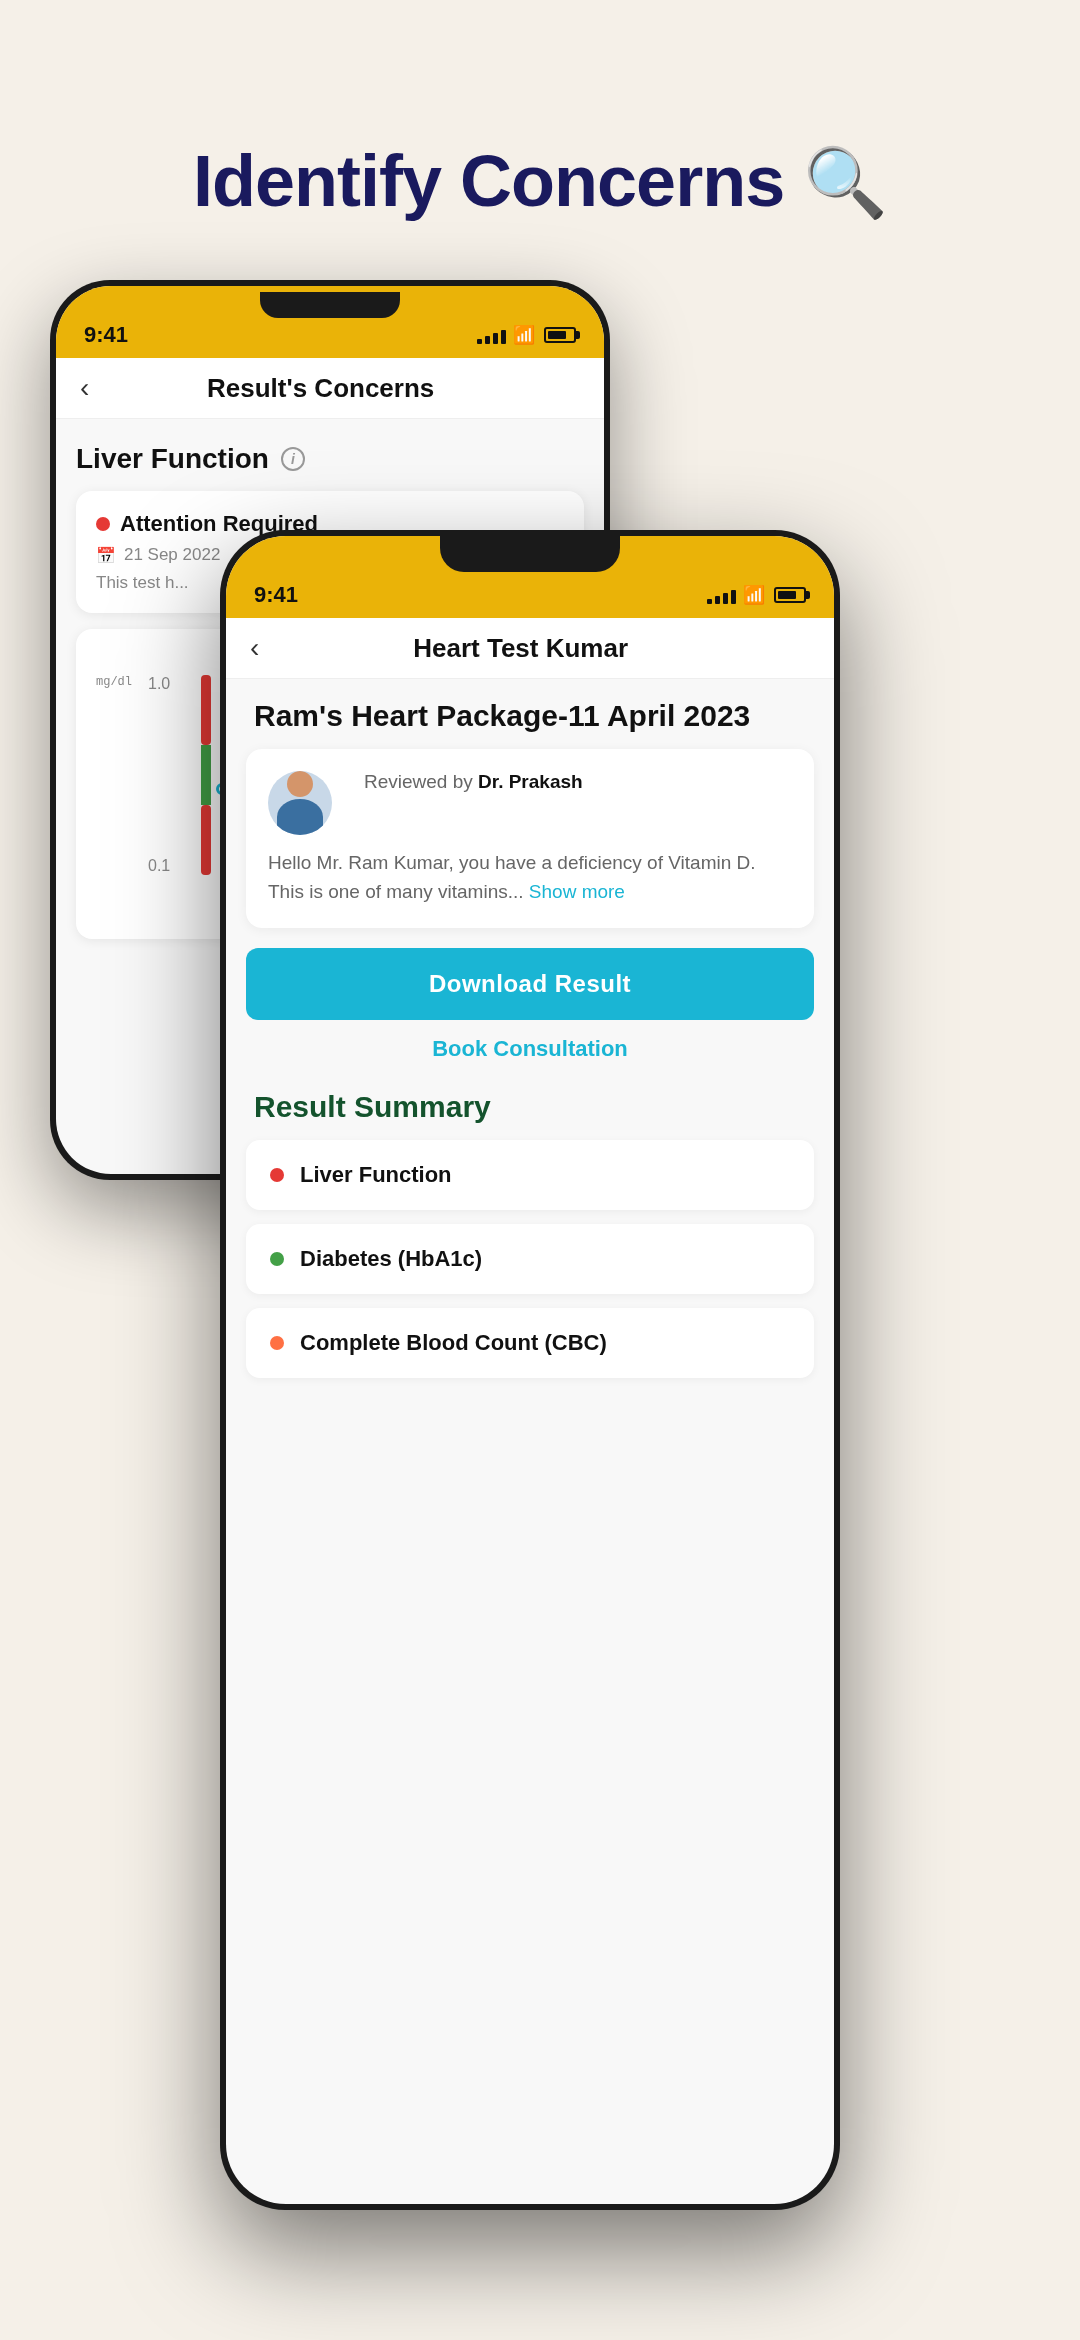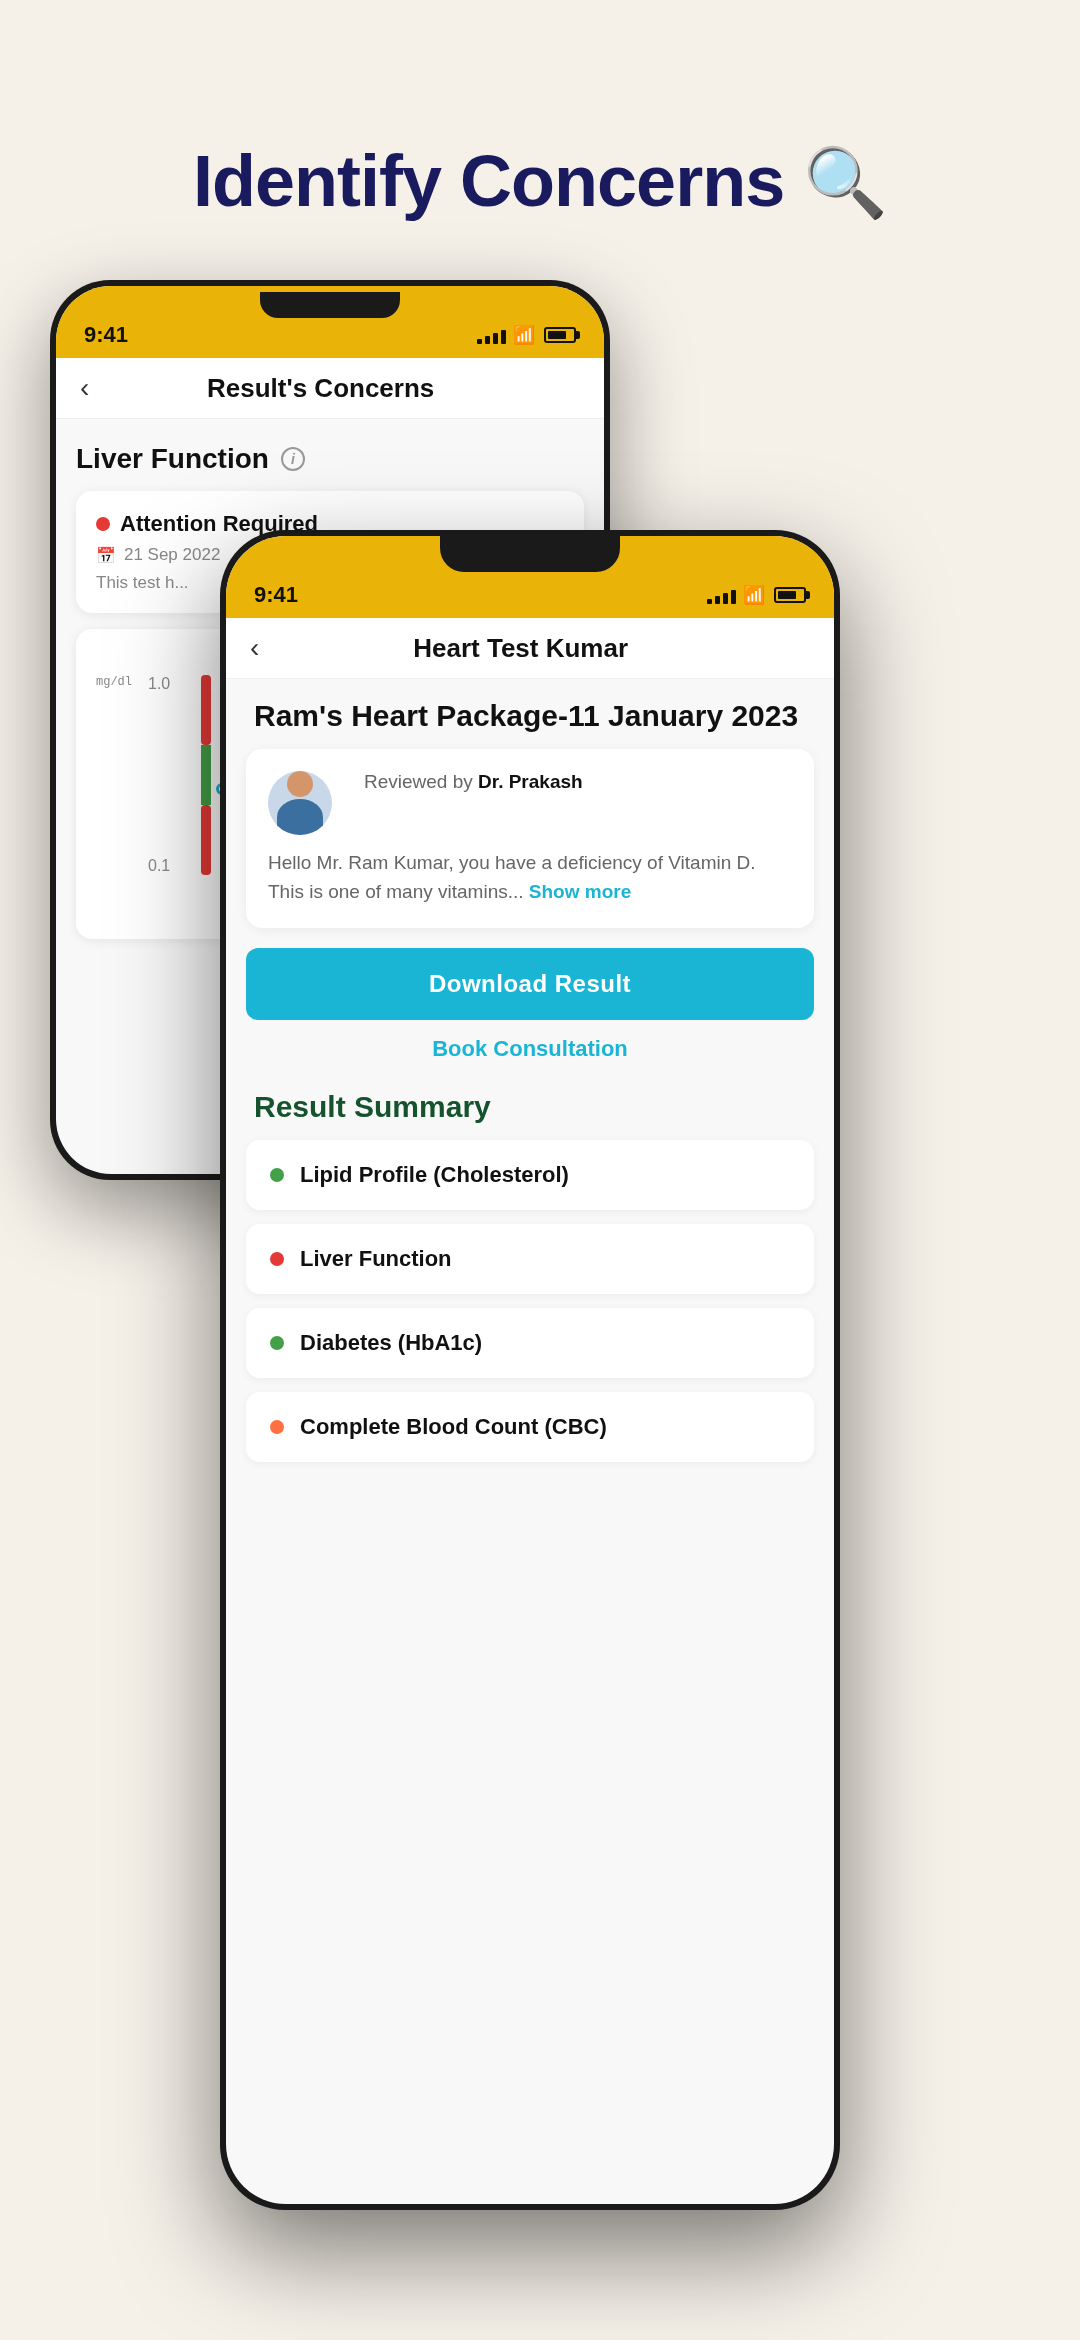--- a/index.html
+++ b/index.html
@@ -344,21 +344,21 @@
     }
 
     .review-text {
       font-size: 19px;
       color: #666;
       line-height: 1.5;
     }
 
     .show-more {
       color: #1ab5d4;
-      font-weight: 700;
+      font-weight: 400;
       cursor: pointer;
       text-align: right;
     }
 
     .download-btn {
       display: block;
       width: calc(100% - 40px);
       margin: 0 20px 16px;
       background: #1ab5d4;
       color: white;
@@ -532,21 +532,21 @@
             <div class="battery-fill"></div>
           </div>
         </div>
       </div>
 
       <div class="nav-bar">
         <span class="nav-back">‹</span>
         <span class="nav-title">Heart Test Kumar</span>
       </div>
 
-      <div class="package-title">Ram's Heart Package-11 January 2023</div>
+      <div class="package-title">Ram's Heart Package-11 April 2023</div>
 
       <div class="review-card">
         <div class="reviewer-row">
 
           <div class="avatar" style="position:relative;">
             <div style="position:absolute; bottom:0; width:100%; display:flex; flex-direction:column; align-items:center;">
               <div style="width:26px; height:26px; background:#d4956a; border-radius:50%; margin-bottom:2px;"></div>
               <div style="width:46px; height:36px; background:#3a6fa0; border-radius:50% 50% 0 0;"></div>
             </div>
           </div>
@@ -560,24 +560,20 @@
           <span>Hello Mr. Ram Kumar, you have a deficiency of Vitamin D. This is one of many vitamins...</span> <span class="show-more">Show more</span>
         </p>
       </div>
 
       <button class="download-btn">Download Result</button>
 
       <a class="book-consultation">Book Consultation</a>
 
       <div class="result-summary-title">Result Summary</div>
 
-      <div class="summary-item">
-        <div class="dot-green"></div>
-        <span class="summary-item-label">Lipid Profile (Cholesterol)</span>
-      </div>
 
       <div class="summary-item">
         <div class="dot-red"></div>
         <span class="summary-item-label">Liver Function</span>
       </div>
 
       <div class="summary-item">
         <div class="dot-green"></div>
         <span class="summary-item-label">Diabetes (HbA1c)</span>
       </div>

